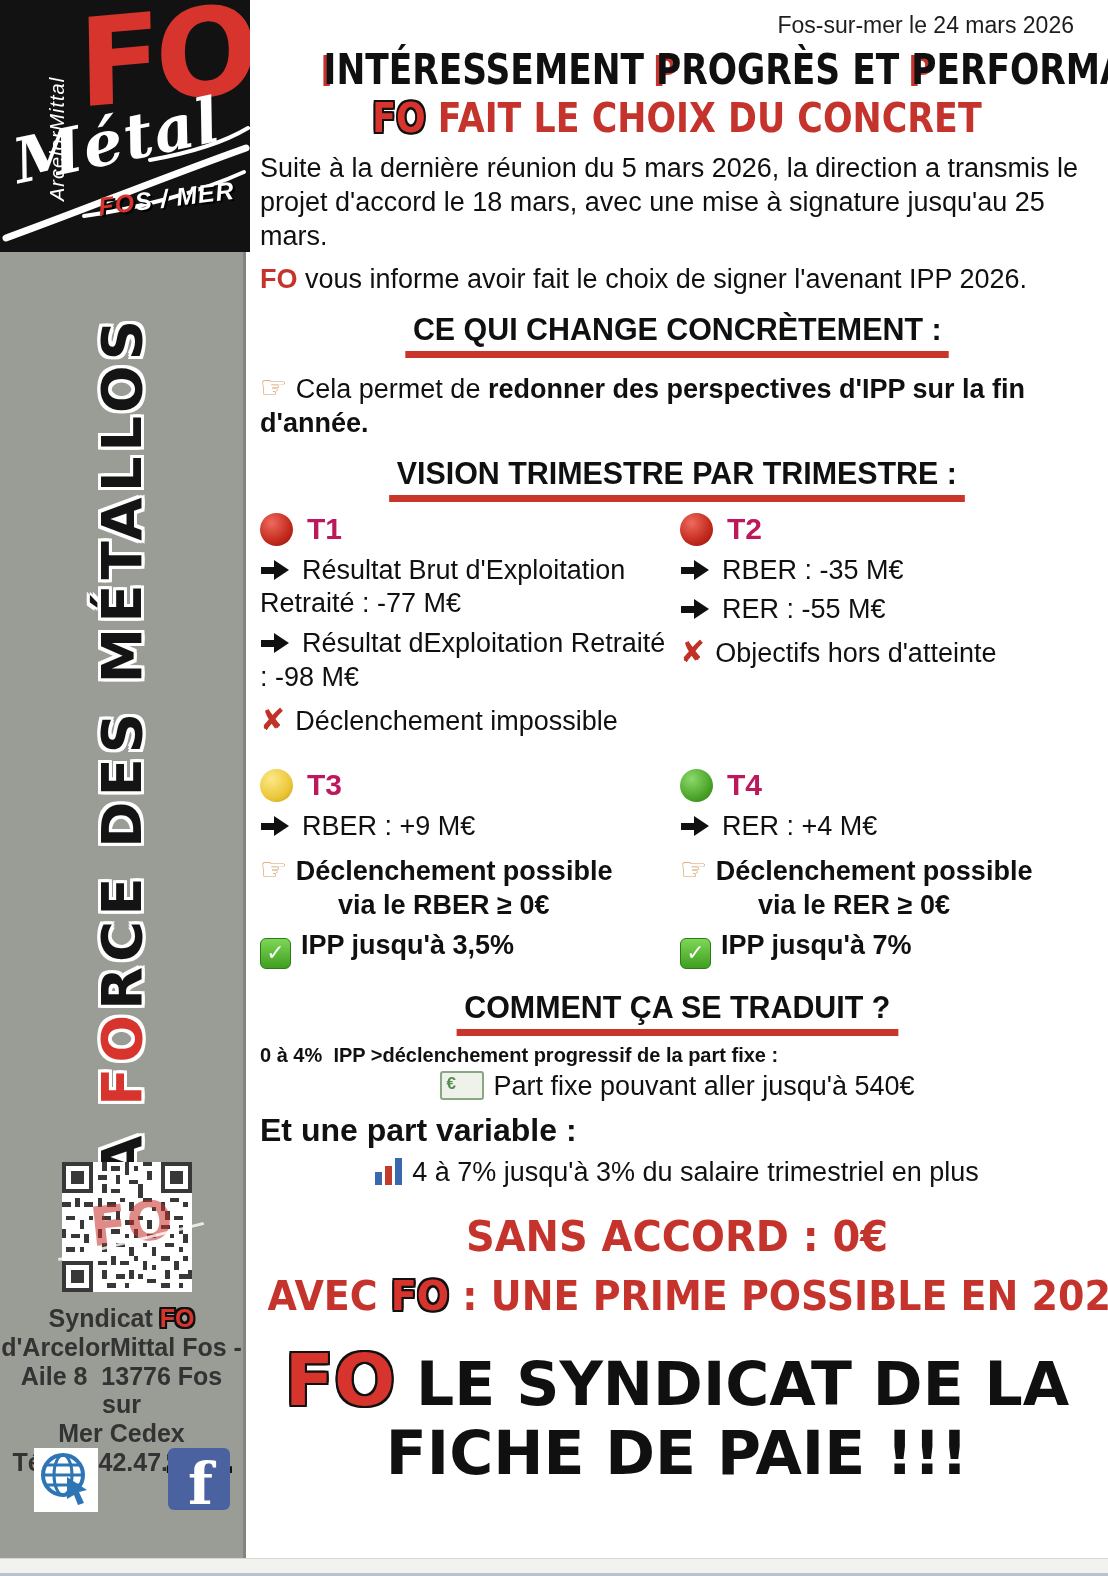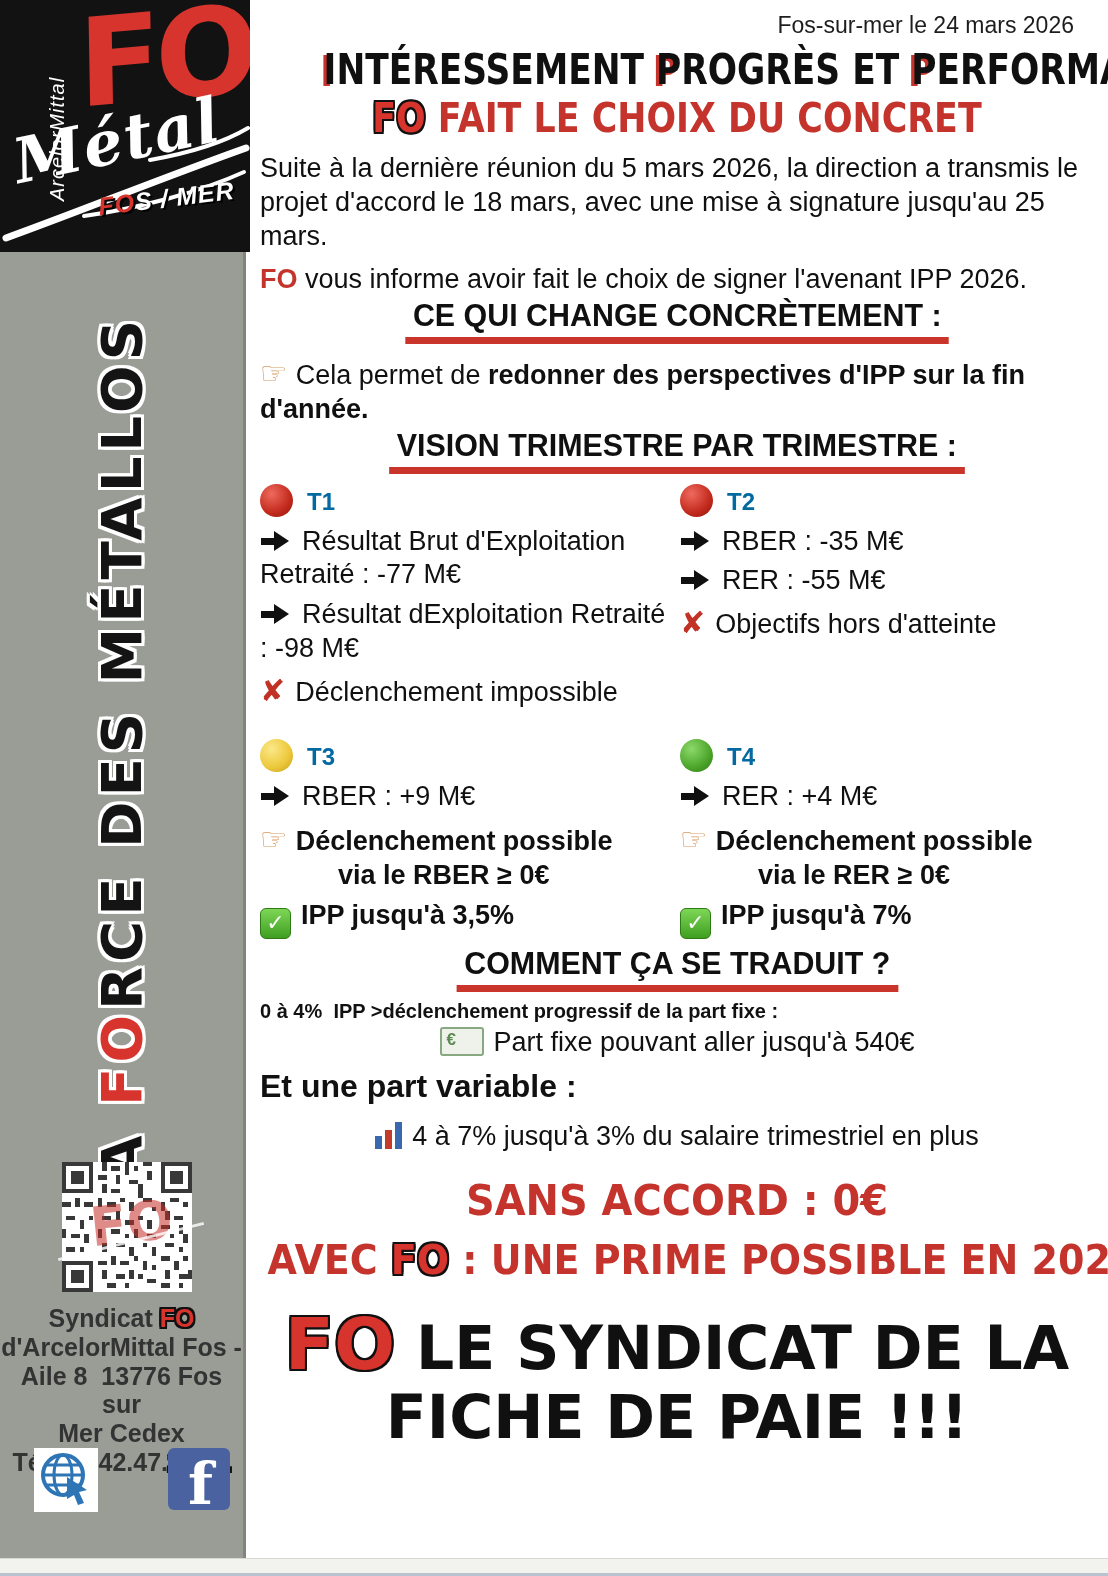--- a/index.html
+++ b/index.html
@@ -81,21 +81,21 @@
   .date-line { padding:12px 34px 0 0; text-align:right; font-size:23px; color:#1d1d1d; }
 
   .title1 { margin-top:6px; text-align:center; white-space:nowrap; font-size:42px; font-weight:800; transform:scaleX(0.82); color:#101010; font-family:"DejaVu Sans",sans-serif; }
   .title1 .ti { text-shadow:-4px 2px 0 #c4342c; }
   .title2 { margin-top:0px; text-align:center; white-space:nowrap; font-size:41px; font-weight:800; transform:scaleX(0.85); color:#c4342c; font-family:"DejaVu Sans",sans-serif; }
 
   .para { margin:10px 28px 0 14px; font-size:27px; line-height:1.25; color:#101010; }
   .inline-fo { color:#c4342c; font-weight:bold; }
   .b { font-weight:bold; }
 
-  .sec-head { text-align:center; }
+  .sec-head { text-align:center; margin-top:14px; }
   .sec-head > span {
     display:inline-block; font-weight:bold; font-size:32px; color:#101010;
     border-bottom:7px solid #c9342b; padding:0 8px 3px; transform:scaleX(0.95); white-space:nowrap;
   }
 
   
   .arrow-icon { display:inline-block; width:30px; height:21px; position:relative; margin-right:12px; vertical-align:-2px; }
   .arrow-icon::before { content:""; position:absolute; left:1px; top:7px; width:13px; height:7px; background:#101010; }
   .arrow-icon::after { content:""; position:absolute; left:14px; top:0; width:0; height:0; border-top:10px solid transparent; border-bottom:10px solid transparent; border-left:15px solid #101010; }
   .cross-icon { color:#c13126; font-weight:bold; font-size:30px; margin-right:10px; font-family:"DejaVu Sans",sans-serif; }
@@ -113,29 +113,29 @@
   .note-icon { display:inline-block; width:40px; height:25px; background:#eef2ea; border:2px solid #88a882; border-radius:3px; position:relative; margin-right:10px; vertical-align:-5px; }
   .note-euro { position:absolute; left:5px; top:1px; color:#5b8a52; font-weight:bold; font-size:17px; }
   .chart-icon { display:inline-flex; align-items:flex-end; gap:3px; height:28px; margin-right:10px; vertical-align:-4px; }
   .chart-icon i { display:block; width:7px; }
   .chart-icon .b1 { height:13px; background:#3a68ae; }
   .chart-icon .b2 { height:19px; background:#c23b2b; }
   .chart-icon .b3 { height:27px; background:#3a68ae; }
 
   
   .quarters { display:grid; grid-template-columns:1fr 1fr; column-gap:14px; row-gap:24px; margin:10px 22px 0 14px; }
-  .q-header { font-size:24px; font-weight:800; margin-bottom:8px; color:#0369a1; }
+  .q-header { font-size:30px; font-weight:800; margin-bottom:8px; color:#be185d; }
   .q-item { font-size:27px; line-height:1.25; margin-bottom:6px; color:#101010; }
   .q-sub { display:block; padding-left:78px; }
 
   
   .t-line1 { margin:8px 24px 0 14px; font-size:20px; font-weight:bold; }
   .t-fixed { margin-top:4px; text-align:center; font-size:27px; }
   .t-line2 { margin:10px 24px 0 14px; font-size:32px; font-weight:bold; }
-  .t-variable { margin-top:16px; text-align:center; font-size:27px; }
+  .t-variable { margin-top:8px; text-align:center; font-size:27px; }
 
   .no-deal { margin-top:24px; text-align:center; font-size:42px; font-weight:800; color:#c4342c; transform:scaleX(0.95); white-space:nowrap; font-family:"DejaVu Sans",sans-serif; }
   .with-fo { margin-top:12px; text-align:center; font-size:40px; font-weight:800; color:#c4342c; transform:scaleX(0.95); white-space:nowrap; font-family:"DejaVu Sans",sans-serif; }
   .final { margin-top:22px; text-align:center; font-size:60px; line-height:1.1; font-weight:800; color:#101010; font-family:"DejaVu Sans",sans-serif; }
   .final .big-fo { font-size:72px; }
 </style>
 </head>
 <body>
 
 <div class="logo-block">

